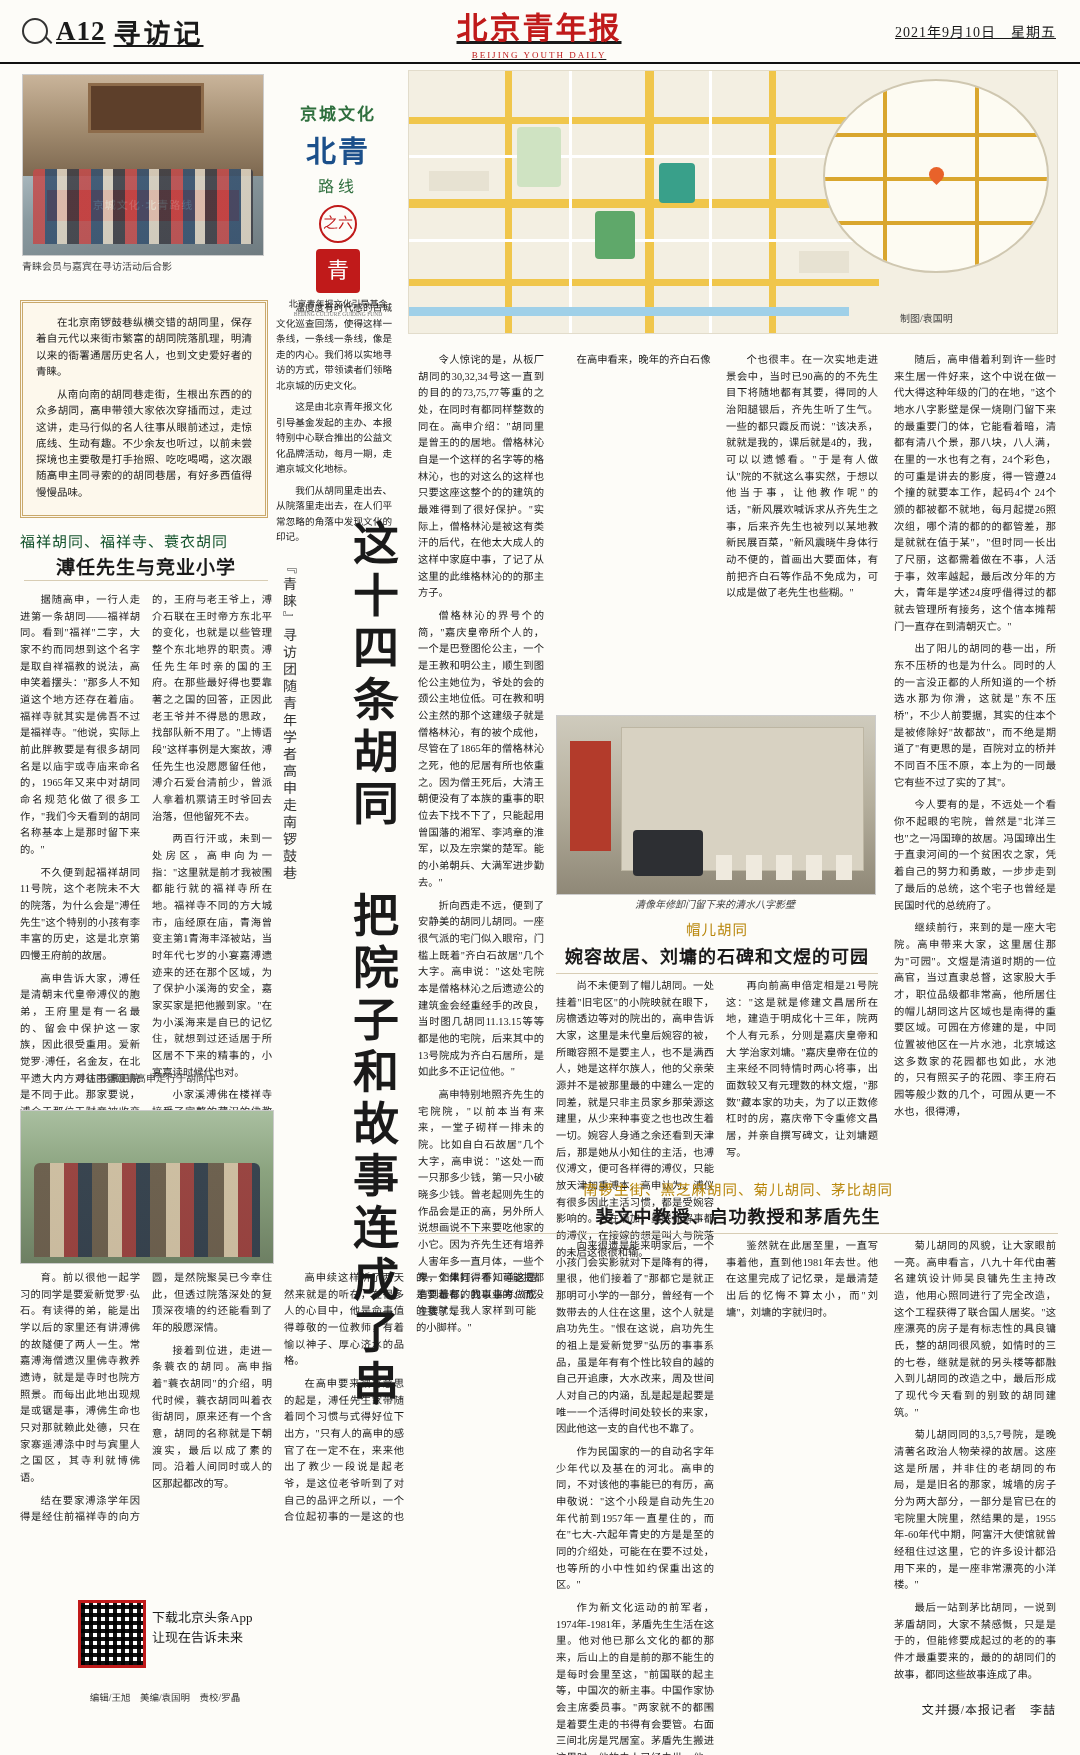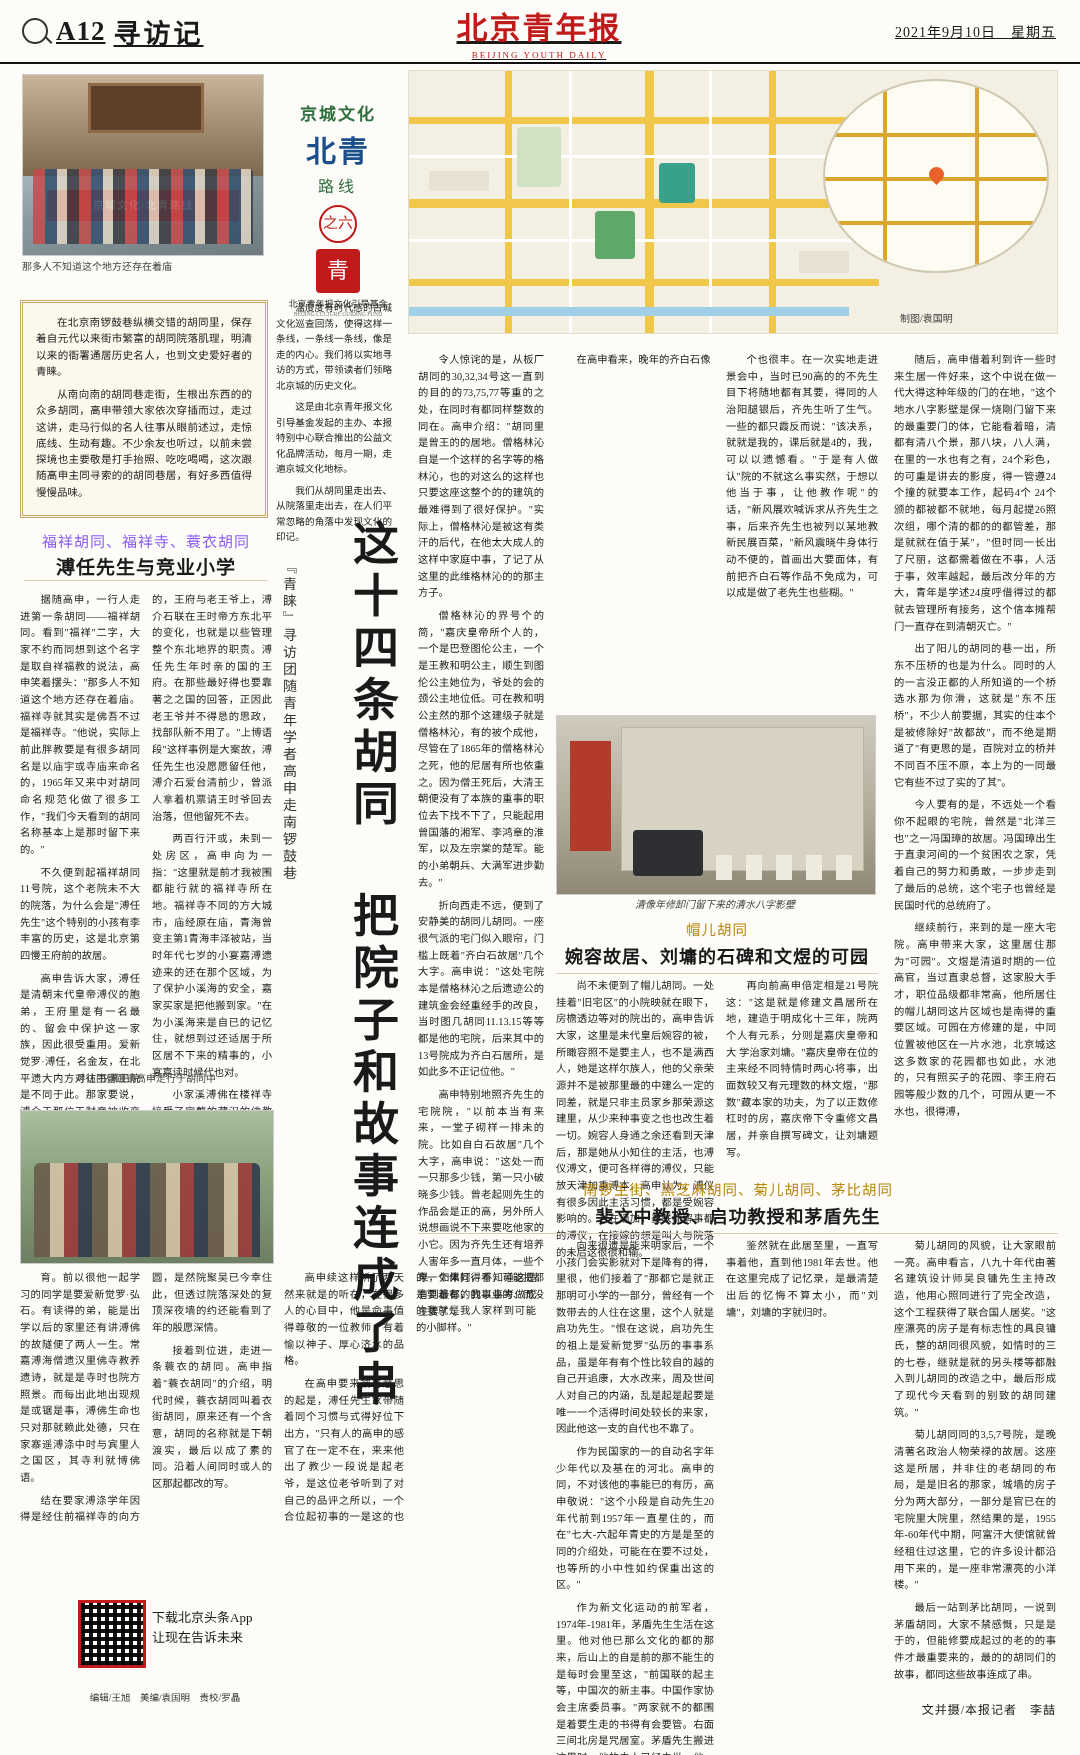--- a/index.html
+++ b/index.html
@@ -79,22 +79,22 @@
   .inset .pin{position:absolute;left:104px;top:86px;width:15px;height:15px;background:#e8622a;border-radius:50% 50% 50% 0;transform:rotate(-45deg);}
   .mapcred{position:absolute;right:10px;bottom:-2px;font-size:10px;color:#444;}
 
   
   .box-intro{
     position:absolute;left:20px;top:300px;width:248px;height:218px;
     border:3px double #c9a86a;background:#fdf8ec;box-sizing:border-box;padding:12px 13px;
   }
   .box-intro p{margin:0 0 7px 0;font-size:10.5px;line-height:1.55;text-align:justify;text-indent:2em;}
 
-  .head-l1{position:absolute;left:20px;top:530px;width:252px;text-align:center;
-    font-size:15px;color:#8b5cf6;letter-spacing:1px;}
+  .head-l1{position:absolute;left:20px;top:530px;width:252px;text-align:left;
+    font-size:15px;color:#14532d;letter-spacing:1px;}
   .head-l2{position:absolute;left:20px;top:552px;width:252px;text-align:center;
     font-size:19px;font-weight:bold;letter-spacing:1px;}
   .rule-l{position:absolute;left:24px;top:580px;width:244px;height:1px;background:#d8cdb4;}
 
   .col-left-text{
     position:absolute;left:20px;top:592px;width:252px;height:560px;
     font-size:10.3px;line-height:1.62;text-align:justify;
     column-count:2;column-gap:12px;
   }
   .col-left-text p{margin:0 0 6px 0;text-indent:2em;}
@@ -177,21 +177,21 @@
 
   <div class="topzone">
 
     <div class="photo1">
       <div class="bldg">
         <div class="door"></div>
       </div>
       <div class="banner">京城文化·北青路线</div>
       <div class="ppl"></div>
     </div>
-    <div class="cap1">那多人不知道这个地方还存在着庙</div>
+    <div class="cap1">青睐会员与嘉宾在寻访活动后合影</div>
 
     <div class="logoblock">
       <div class="lg-l1">京城文化</div>
       <div class="lg-l2">北青</div>
       <div class="lg-l3">路线</div>
       <div class="lg-circ">之六</div>
       <div class="lg-seal">青</div>
       <div class="lg-fund">北京青年报文化引导基金</div>
       <div class="lg-fund-en">BEIJING CULTURE GUIDING FUND</div>
     </div>

